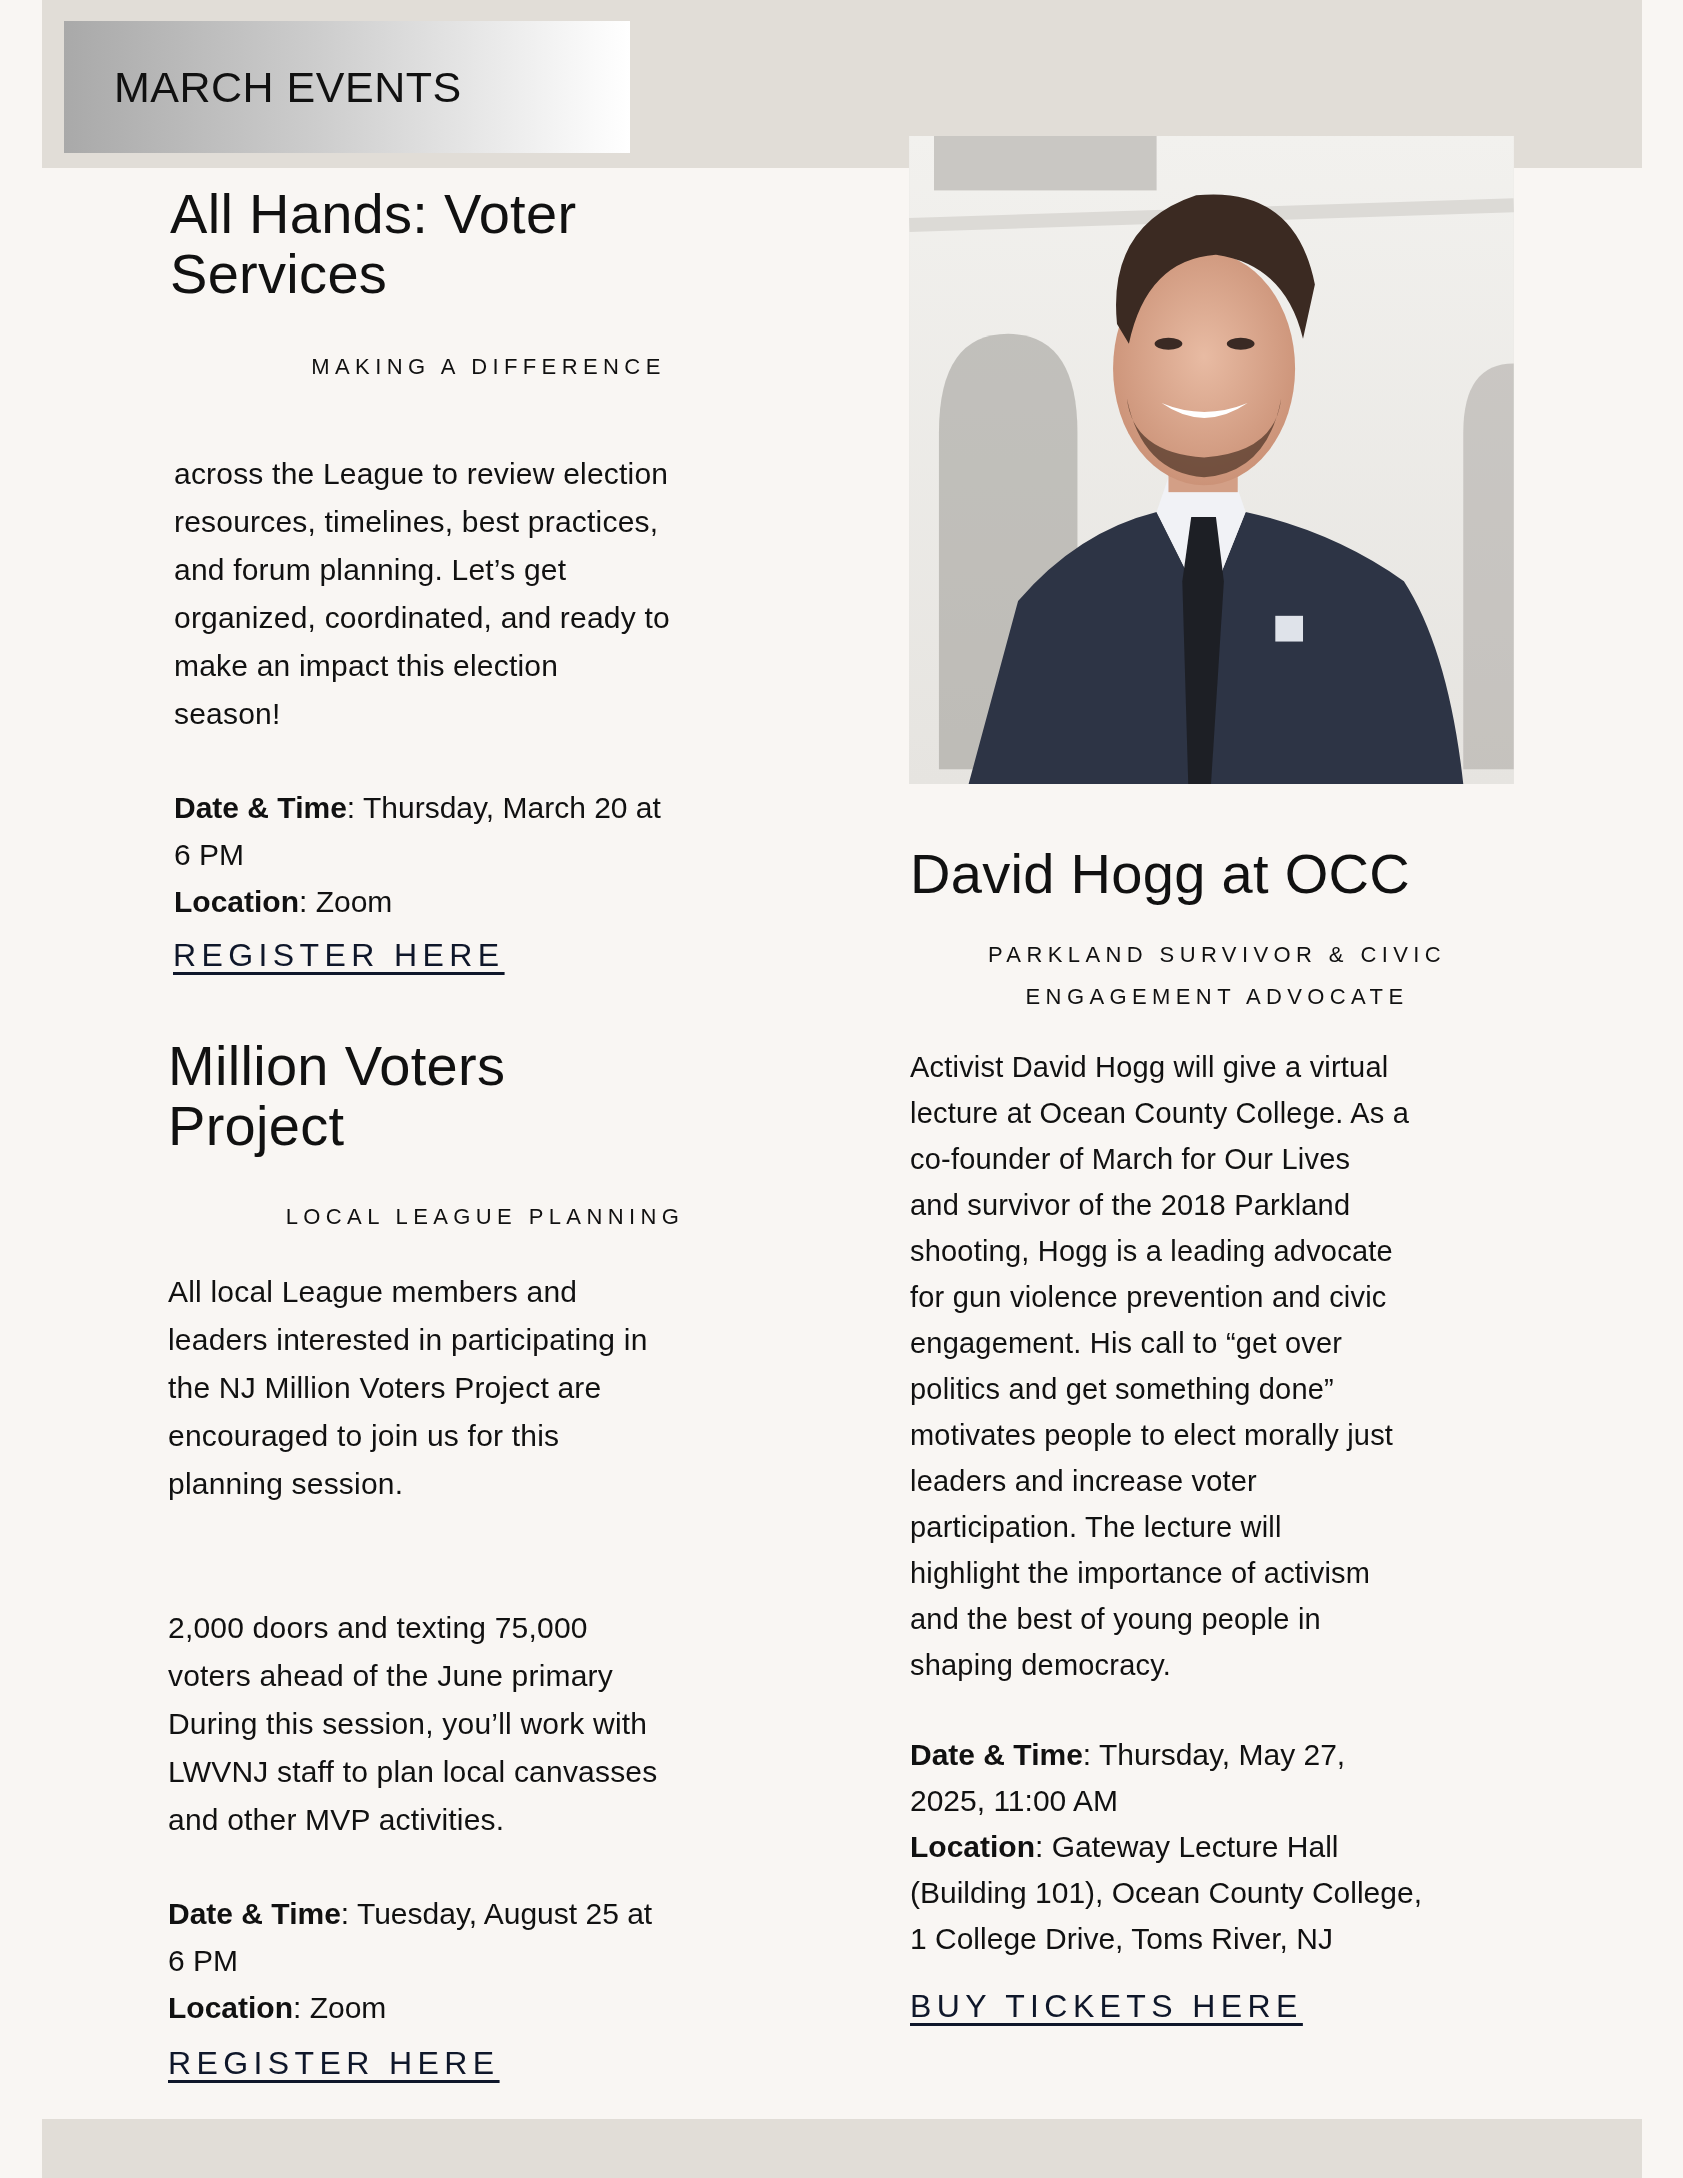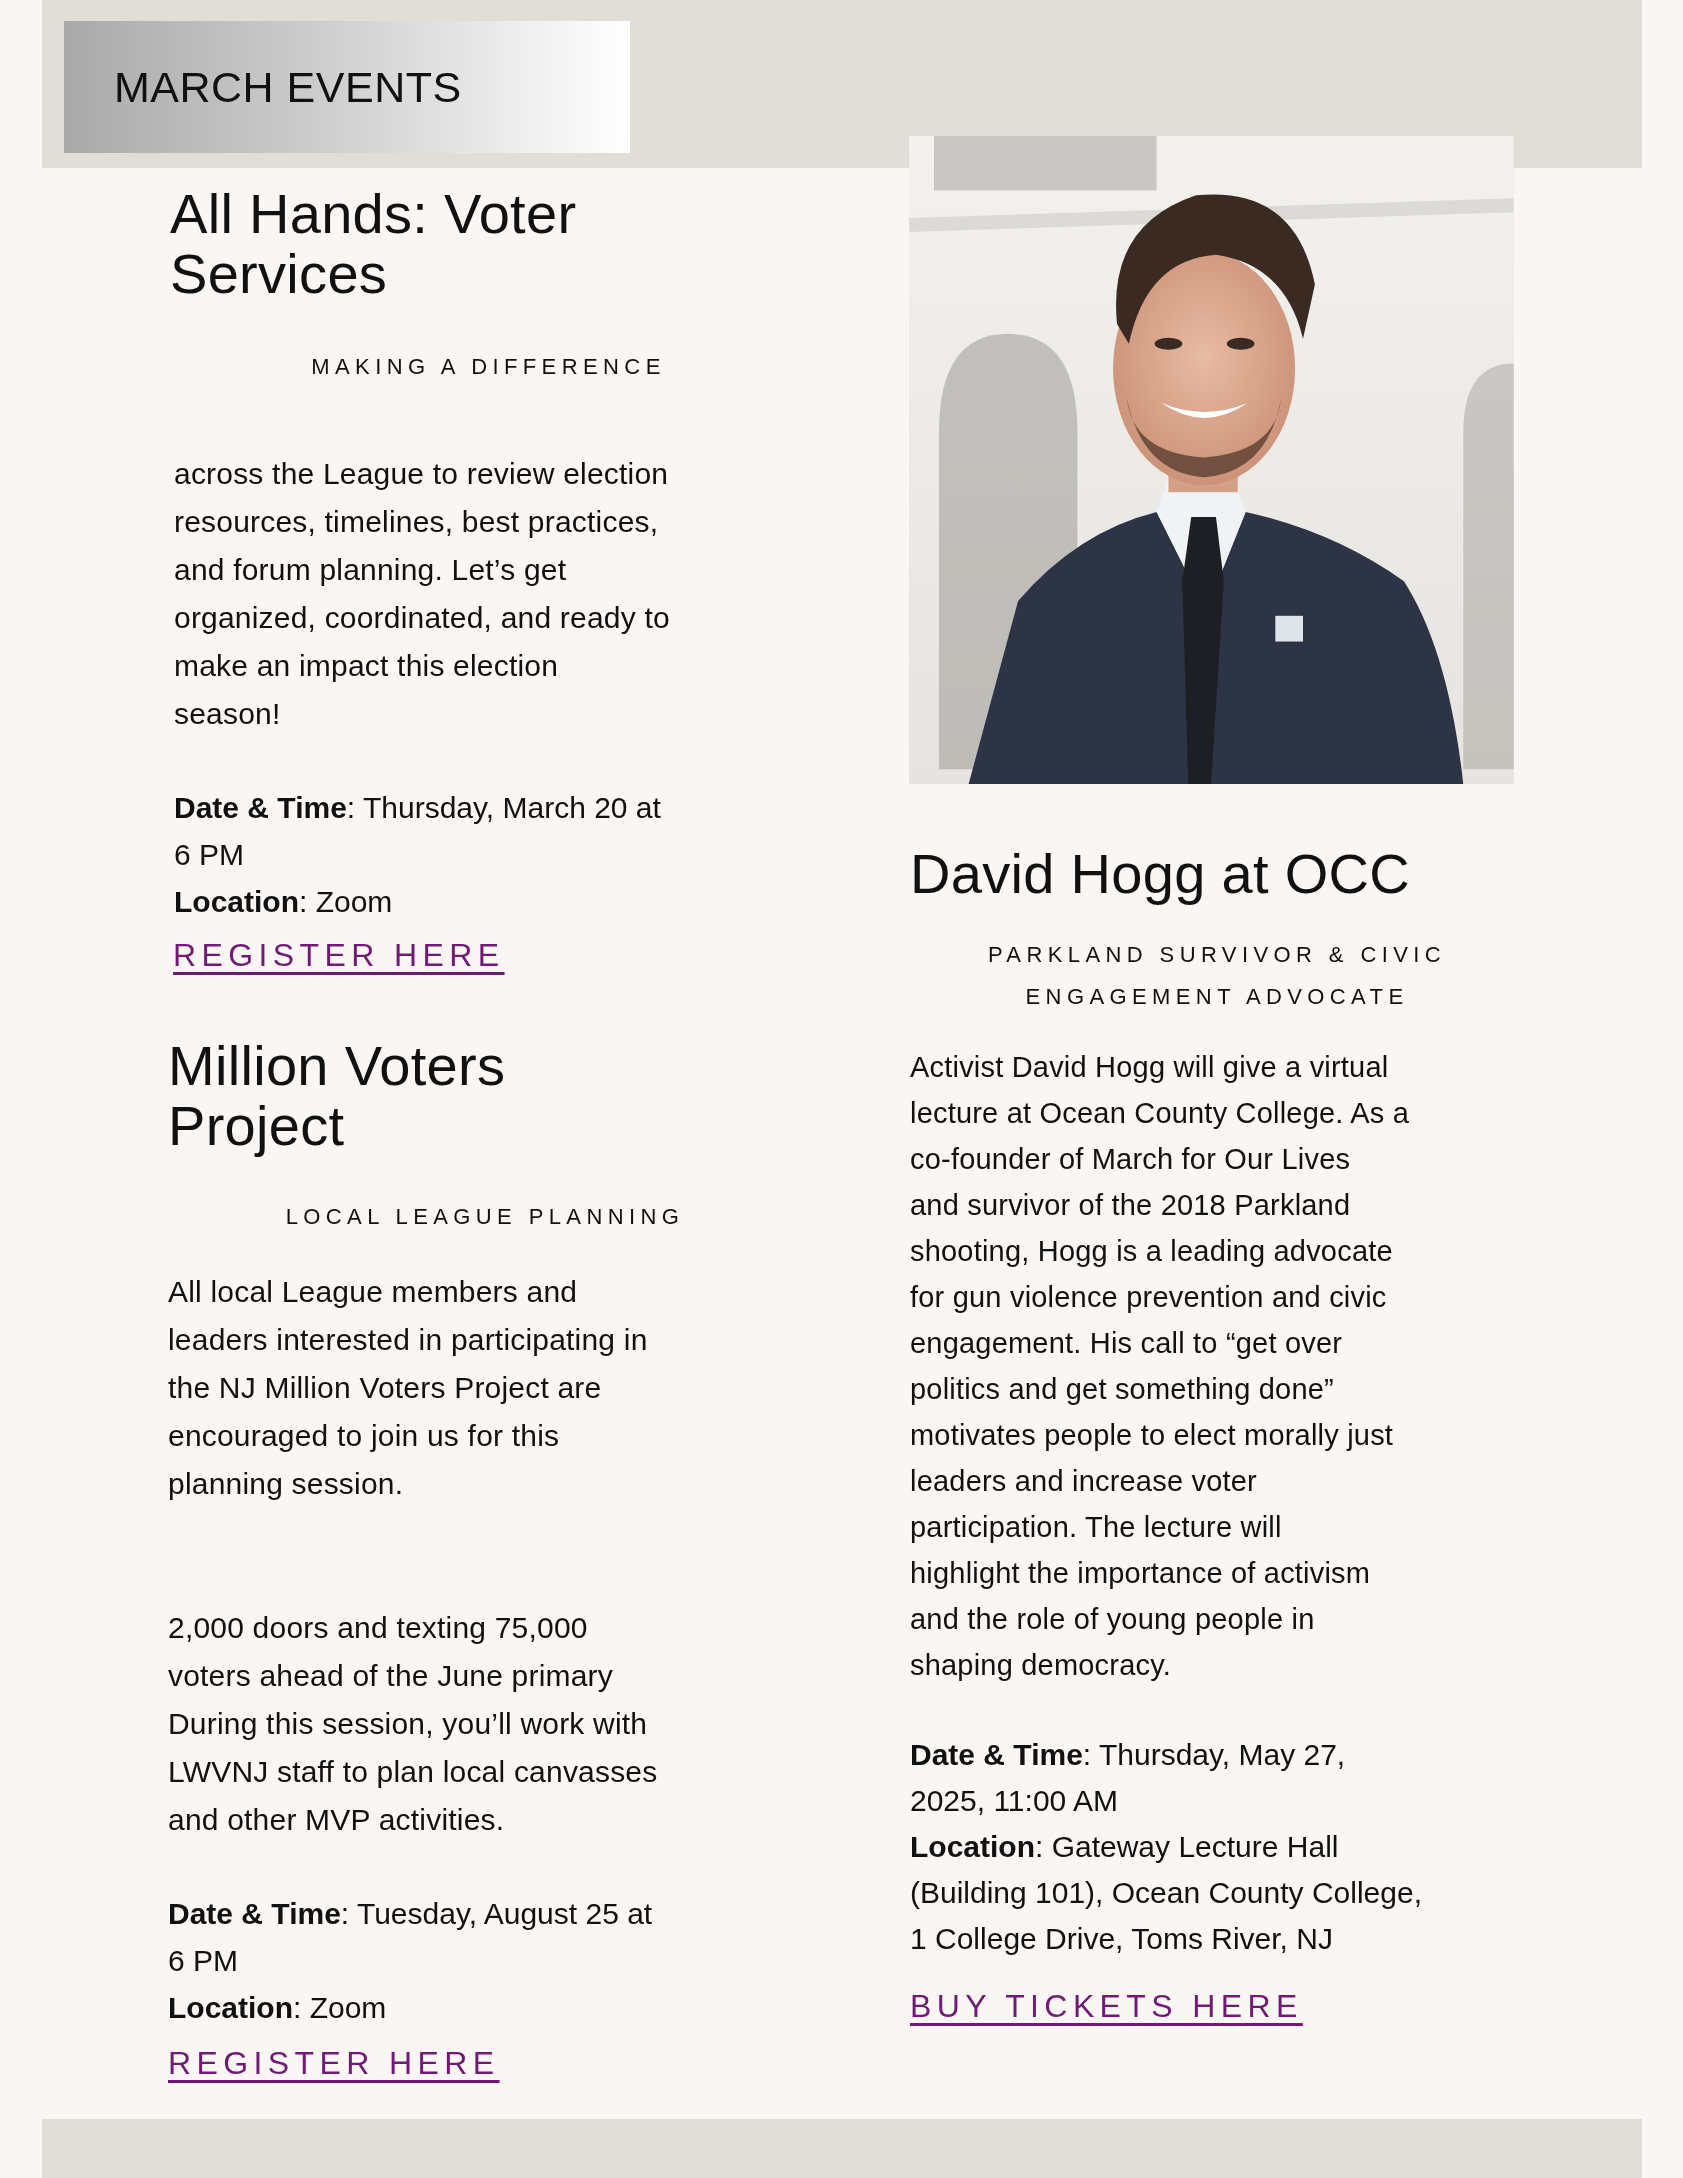--- a/index.html
+++ b/index.html
@@ -21,21 +21,21 @@
   .col-left-1 { left:170px; top:184px; width:634px; }
   .col-left-2 { left:168px; top:1036px; width:634px; }
   .col-right { left:910px; top:844px; width:614px; }
   h2 { margin:0; font-weight:normal; font-size:56px; line-height:60px; letter-spacing:0.3px; }
   .sub { margin:0; font-size:22px; letter-spacing:5.4px; text-transform:uppercase; line-height:42px;text-align:center; }
   .body-text { margin:0; font-size:30px; line-height:48px; letter-spacing:0.2px; }
   .meta { margin:0; font-size:30px; line-height:47px; }
   .meta b { font-weight:bold; }
   .link {
     display:inline-block; font-size:32px; letter-spacing:5.4px; text-decoration:underline;
-    text-underline-offset:6px; text-decoration-thickness:3px; color:#701a75; cursor:pointer;
+    text-underline-offset:6px; text-decoration-thickness:3px; color:#0f172a; cursor:pointer;
   }
   .photo { position:absolute; left:909px; top:136px; width:605px; height:648px; overflow:hidden; background:#e9e7e3; }
 </style>
 </head>
 <body>
 
 <div class="top-band"></div>
 <div class="title-box">
   <span>MARCH EVENTS</span>
 </div>
@@ -139,21 +139,21 @@
     <span>co-founder of March for Our Lives</span><br>
     <span>and survivor of the 2018 Parkland</span><br>
     <span>shooting, Hogg is a leading advocate</span><br>
     <span>for gun violence prevention and civic</span><br>
     <span>engagement. His call to “get over</span><br>
     <span>politics and get something done”</span><br>
     <span>motivates people to elect morally just</span><br>
     <span>leaders and increase voter</span><br>
     <span>participation. The lecture will</span><br>
     <span>highlight the importance of activism</span><br>
-    <span>and the role of young people in</span><br>
+    <span>and the best of young people in</span><br>
     <span>shaping democracy.</span>
   </p>
   <p class="meta" style="margin-top:44px;line-height:46px;">
     <b>Date &amp; Time</b><span>: Thursday, May 27,</span><br>
     <span>2025, 11:00 AM</span>
   </p>
   <p class="meta" style="line-height:46px;">
     <b>Location</b><span>: Gateway Lecture Hall</span><br>
     <span>(Building 101), Ocean County College,</span><br>
     <span>1 College Drive, Toms River, NJ</span>

